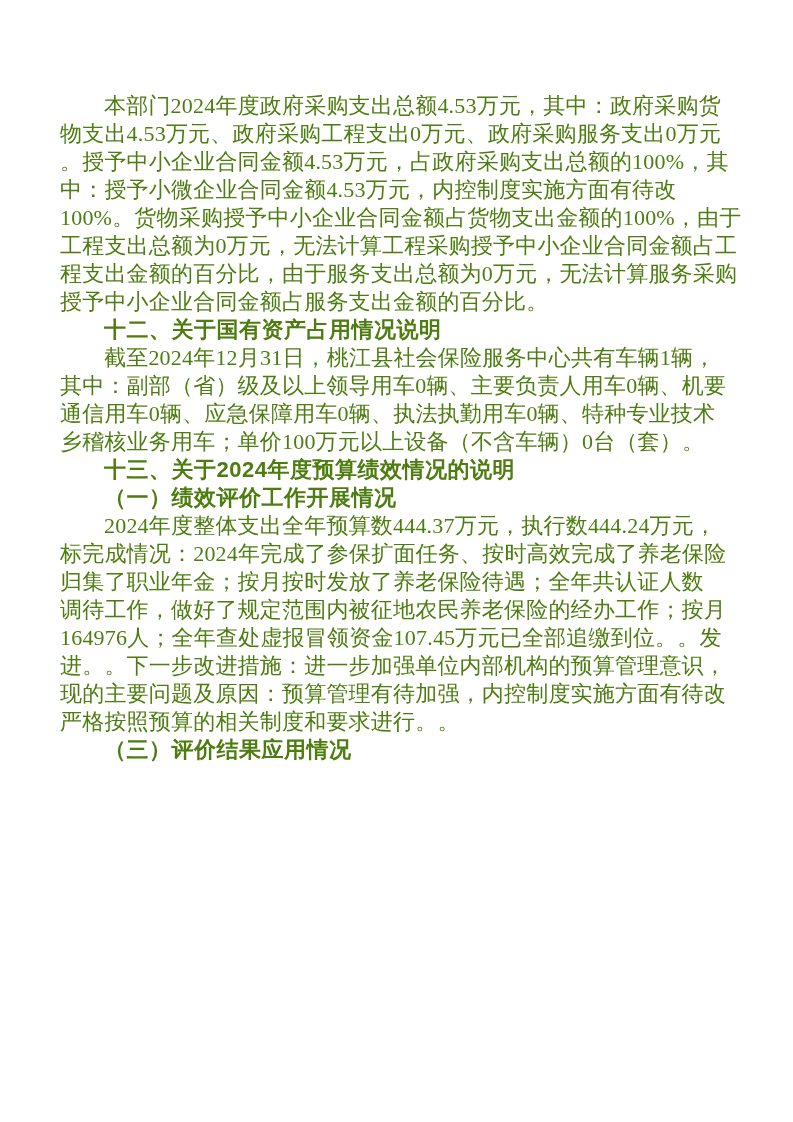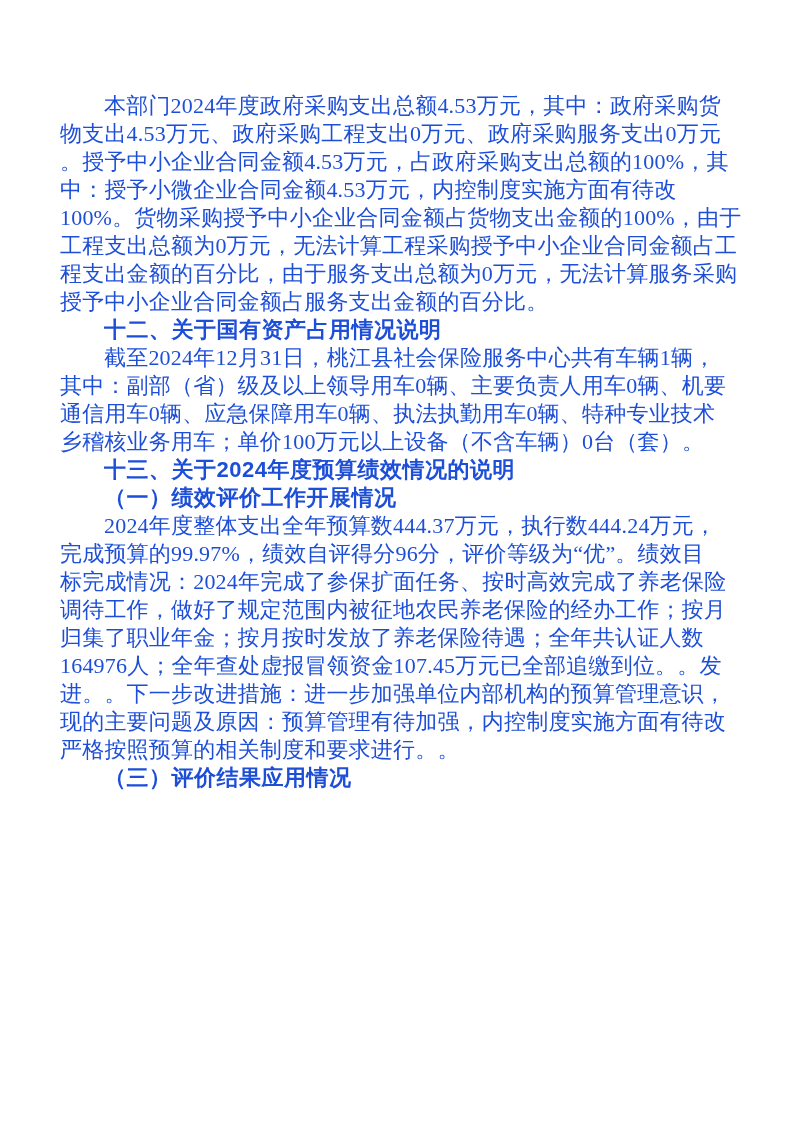--- a/index.html
+++ b/index.html
@@ -7,21 +7,21 @@
     padding: 0;
     background: #ffffff;
   }
   .page {
     position: relative;
     width: 793px;
     height: 802px;
     background: #ffffff;
     overflow: hidden;
     font-family: "Liberation Serif", "DejaVu Serif", serif;
-    color: #1d4ed8;
+    color: #4d7c0f;
   }
   .content {
     position: absolute;
     left: 60px;
     top: 92px;
     width: 690px;
   }
   .sec {
     margin: 0;
     padding: 0;
@@ -75,24 +75,23 @@
     </div>
 
     <div class="sec heading">
       <div class="line">（一）绩效评价工作开展情况</div>
     </div>
 
 
 
     <div class="sec para">
       <div class="line">2024年度整体支出全年预算数444.37万元，执行数444.24万元，</div>
-      <div class="line">完成预算的99.97%，绩效自评得分96分，评价等级为“优”。绩效目</div>
       <div class="line">标完成情况：2024年完成了参保扩面任务、按时高效完成了养老保险</div>
+      <div class="line">归集了职业年金；按月按时发放了养老保险待遇；全年共认证人数</div>
       <div class="line">调待工作，做好了规定范围内被征地农民养老保险的经办工作；按月</div>
-      <div class="line">归集了职业年金；按月按时发放了养老保险待遇；全年共认证人数</div>
       <div class="line">164976人；全年查处虚报冒领资金107.45万元已全部追缴到位。。发</div>
       <div class="line">进。。下一步改进措施：进一步加强单位内部机构的预算管理意识，</div>
       <div class="line">现的主要问题及原因：预算管理有待加强，内控制度实施方面有待改</div>
       <div class="line">严格按照预算的相关制度和要求进行。。</div>
     </div>
 
     <div class="sec heading">
       <div class="line">（三）评价结果应用情况</div>
     </div>
 

